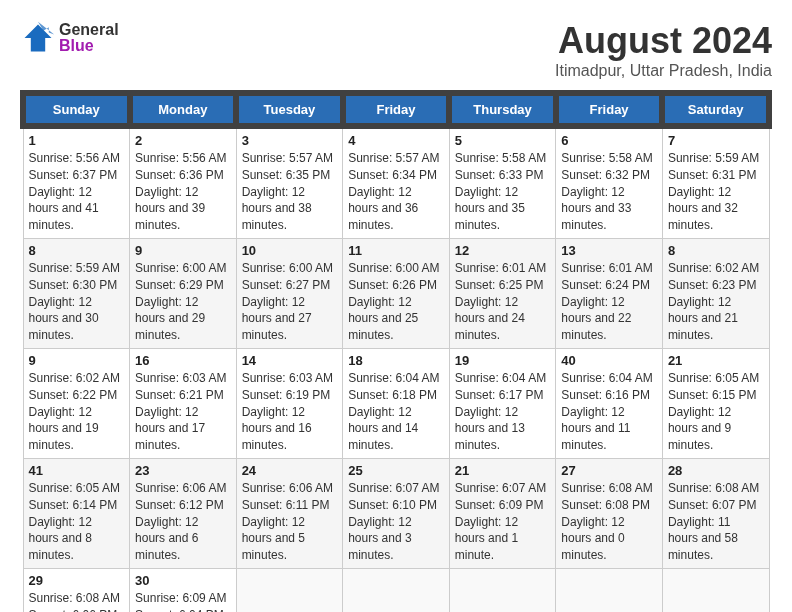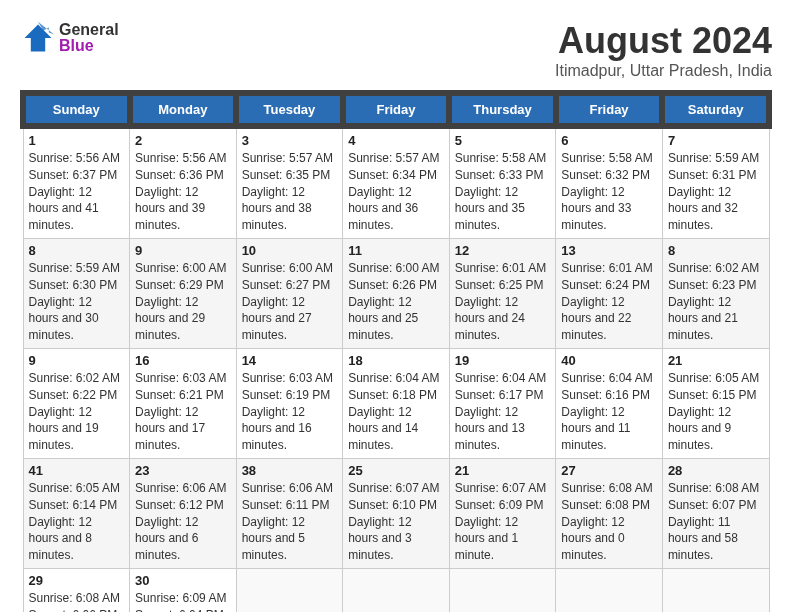--- a/index.html
+++ b/index.html
@@ -219,21 +219,21 @@
       <tr>
         <td>
           <span class="day-number">41</span>
           <div class="day-info">Sunrise: 6:05 AM<br>Sunset: 6:14 PM<br>Daylight: 12 hours and 8 minutes.</div>
         </td>
         <td>
           <span class="day-number">23</span>
           <div class="day-info">Sunrise: 6:06 AM<br>Sunset: 6:12 PM<br>Daylight: 12 hours and 6 minutes.</div>
         </td>
         <td>
-          <span class="day-number">38</span>
+          <span class="day-number">24</span>
           <div class="day-info">Sunrise: 6:06 AM<br>Sunset: 6:11 PM<br>Daylight: 12 hours and 5 minutes.</div>
         </td>
         <td>
           <span class="day-number">25</span>
           <div class="day-info">Sunrise: 6:07 AM<br>Sunset: 6:10 PM<br>Daylight: 12 hours and 3 minutes.</div>
         </td>
         <td>
           <span class="day-number">21</span>
           <div class="day-info">Sunrise: 6:07 AM<br>Sunset: 6:09 PM<br>Daylight: 12 hours and 1 minute.</div>
         </td>

